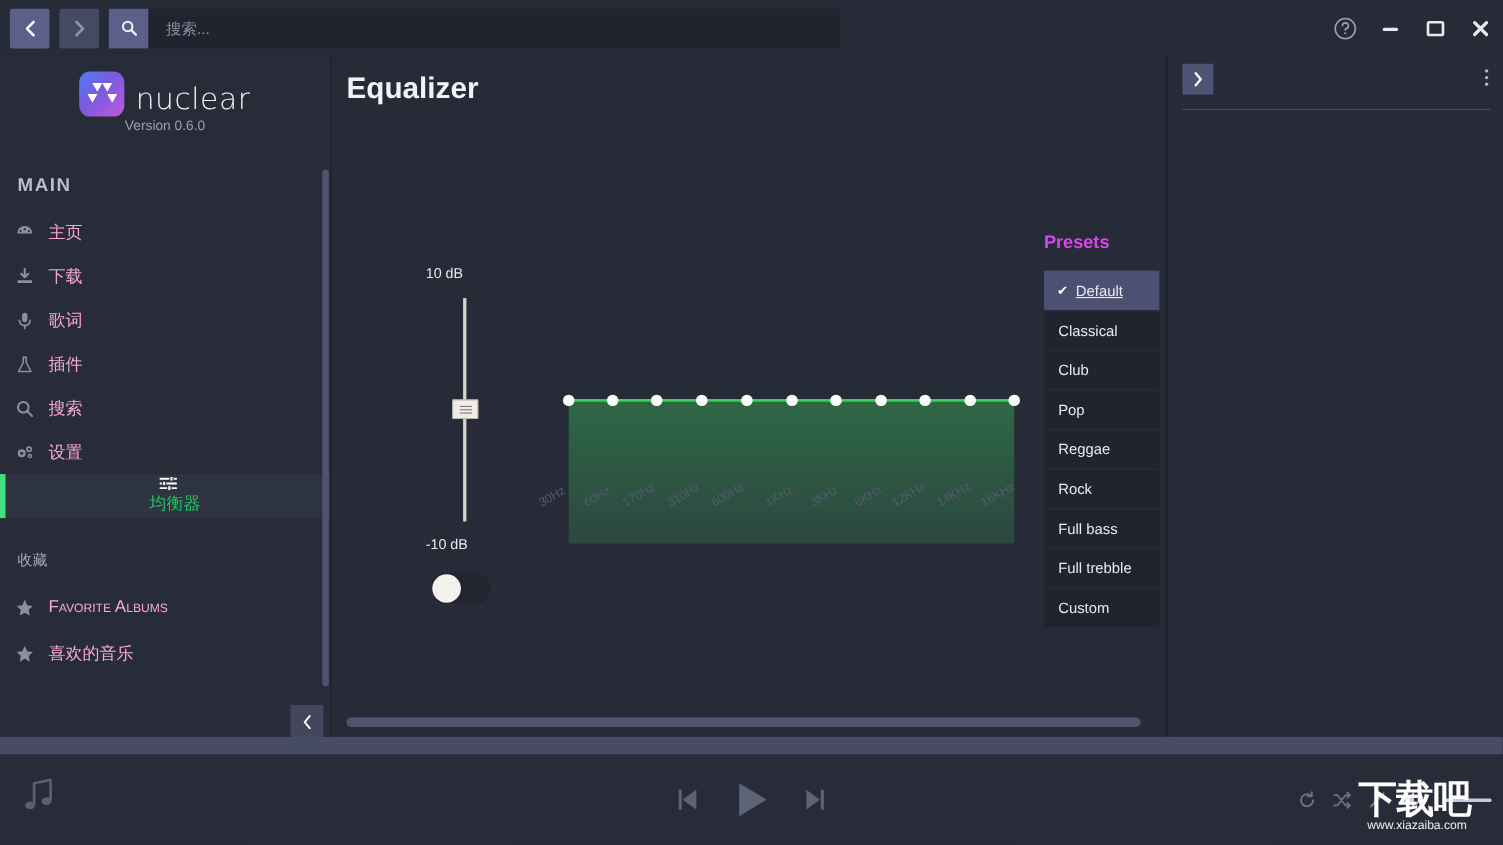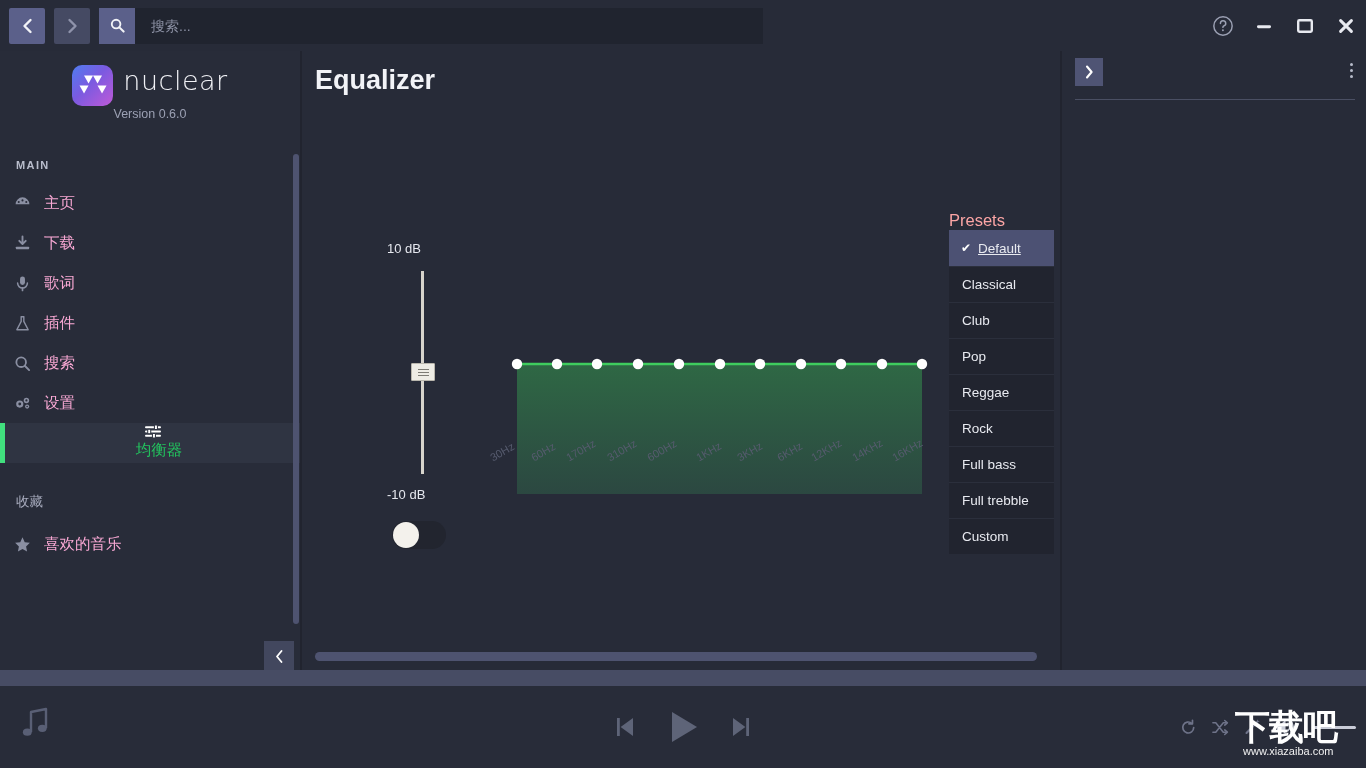--- a/index.html
+++ b/index.html
@@ -55,40 +55,40 @@
   
   #sidebar {
     position: absolute; left: 0; top: 51px; width: 300px; height: 619px;
     background: #282c39;
     overflow: hidden;
   }
   #logo-area {
     padding-top: 14px; text-align: center;
   }
   #logo-row {
-    display: flex; align-items: flex-start; justify-content: center; gap: 10px;
+    display: flex; align-items: flex-end; justify-content: center; gap: 10px;
   }
   #logo-mark {
     width: 41px; height: 41px; border-radius: 10px;
     background: linear-gradient(135deg, #4f7df0 0%, #7b5ae0 45%, #bf5ad8 100%);
     display: flex; align-items: center; justify-content: center;
     position: relative;
   }
   #logo-text {
     font-size: 27px; color: #f0f1f5; letter-spacing: 0.5px;
     font-family: "DejaVu Sans", sans-serif; font-weight: 300;
   }
   #version-text {
     margin-top: 1px; font-size: 12.5px; color: #9ba0b3; text-align: center;
   }
   #nav-scroll {
     margin-top: 38px; height: 500px; position: relative;
   }
   .section-head {
-    font-size: 11px; color: #b9bdcc; letter-spacing: 1.4px;
+    font-size: 17px; color: #b9bdcc; letter-spacing: 1.4px;
     padding: 0 0 0 16px; font-weight: bold; margin-bottom: 12px;
   }
   .section-head.fav { font-weight: normal; letter-spacing: 0; font-size: 13.5px; color: #a7abbd; }
   .nav-item {
     height: 40px; display: flex; align-items: center;
     padding-left: 14px; cursor: pointer; position: relative;
     color: #f9a8d4; font-size: 15.5px;
   }
   .nav-item .ico {
     width: 26px; display: flex; align-items: center; justify-content: flex-start;
@@ -167,21 +167,21 @@
     position: absolute; font-size: 11px; color: #565b6e;
     transform-origin: left top; transform: rotate(-30deg);
     white-space: nowrap;
   }
 
   
   #presets {
     position: absolute; left: 647px; top: 160px; width: 105px;
   }
   #presets-title {
-    font-size: 16.5px; font-weight: normal; color: #fca5a5; 
+    font-size: 16.5px; font-weight: bold; color: #d946ef; margin-bottom: 16px;
   }
   #presets-list { background: #21242f; }
   .preset-item {
     height: 36px; display: flex; align-items: center;
     padding-left: 13px; font-size: 13.5px; color: #e8eaf0;
     border-top: 1px solid #2b2f3c; cursor: pointer; position: relative;
     white-space: nowrap;
   }
   .preset-item:first-child { border-top: none; }
   .preset-item.selected { background: #4c5173; }
@@ -401,20 +401,28 @@
             <rect x="10.5" y="2.2" width="3.2" height="4.6" rx="0.8" fill="currentColor" stroke="#2f3442" stroke-width="1.1"></rect>
             <rect x="3.4" y="6.7" width="3.2" height="4.6" rx="0.8" fill="currentColor" stroke="#2f3442" stroke-width="1.1"></rect>
             <rect x="8.4" y="11.2" width="3.2" height="4.6" rx="0.8" fill="currentColor" stroke="#2f3442" stroke-width="1.1"></rect>
           </svg>
       </span>
       <span class="lbl">均衡器</span>
     </div>
 
     <div class="section-head fav" style="margin-top:30px;">收藏</div>
 
+    <div class="nav-item fav-item">
+      <span class="ico">
+        <svg width="17" height="17" viewBox="0 0 18 18">
+            <polygon points="9,1.4 11.35,6.5 16.8,7.2 12.8,11 13.85,16.4 9,13.7 4.15,16.4 5.2,11 1.2,7.2 6.65,6.5" fill="currentColor"></polygon>
+          </svg>
+      </span>
+      <span class="lbl">Favorite Albums</span>
+    </div>
 
     <div class="nav-item fav-item">
       <span class="ico">
         <svg width="17" height="17" viewBox="0 0 18 18">
             <polygon points="9,1.4 11.35,6.5 16.8,7.2 12.8,11 13.85,16.4 9,13.7 4.15,16.4 5.2,11 1.2,7.2 6.65,6.5" fill="currentColor"></polygon>
           </svg>
       </span>
       <span class="lbl cn">喜欢的音乐</span>
     </div>
   </div>

